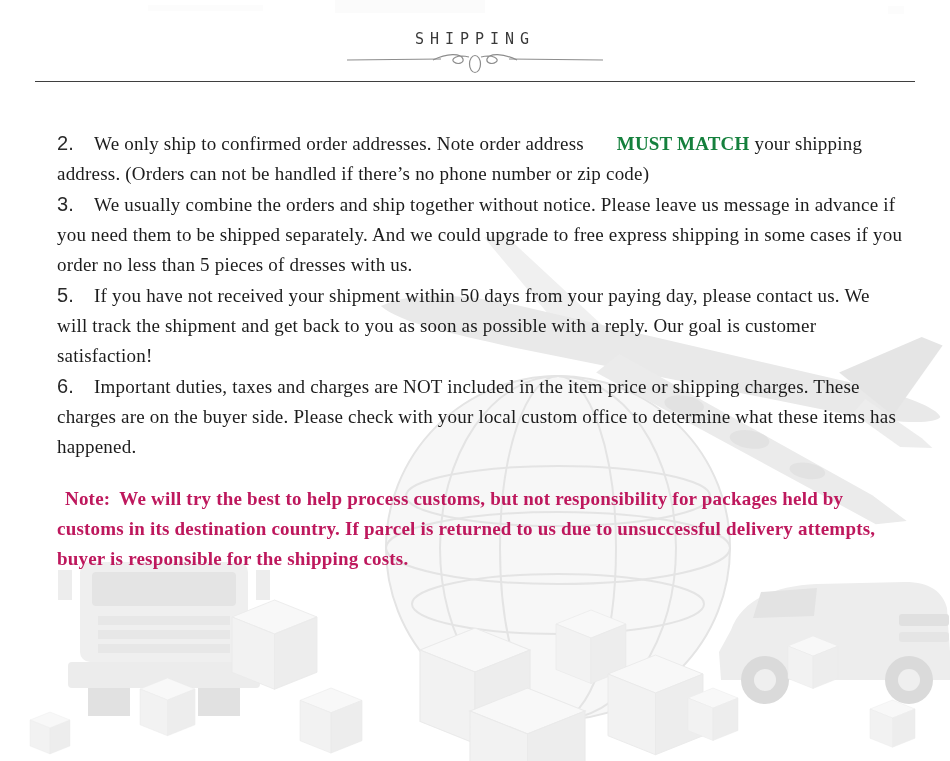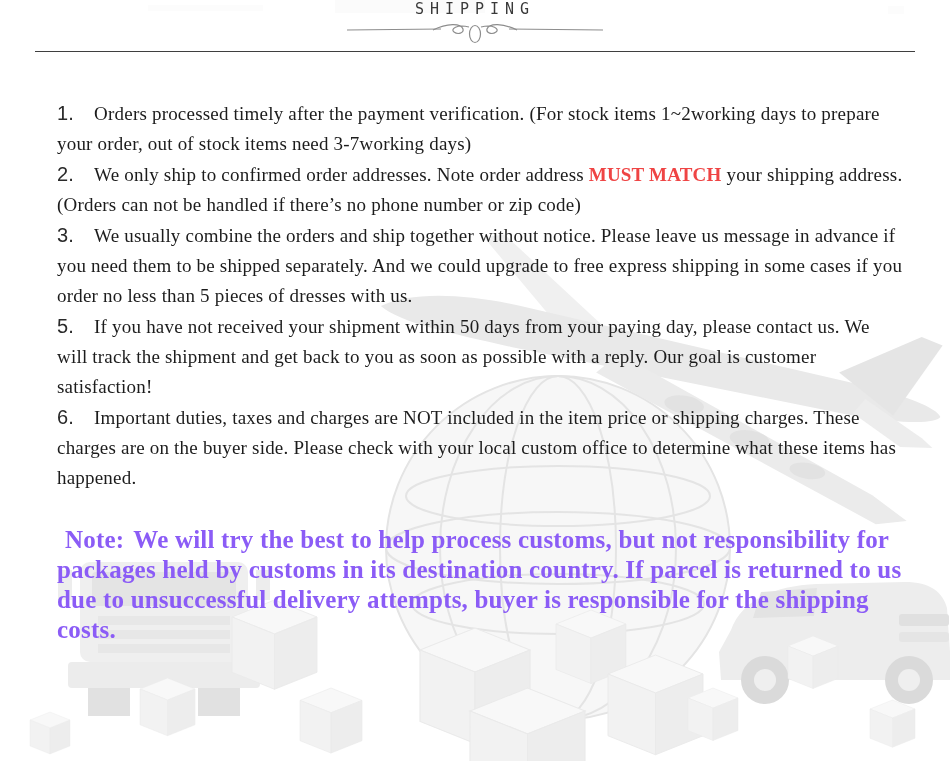--- a/index.html
+++ b/index.html
@@ -10,21 +10,21 @@
     overflow:hidden;
     font-family:"Liberation Serif", serif;
   }
   
   .bg {
     position:absolute; inset:0; z-index:0;
     pointer-events:none;
   }
   
   .content { position:relative; z-index:1; }
-  .header { text-align:center; }
+  .header { padding-top:30px; text-align:center; }
   .title {
     font-family:"DejaVu Sans Mono", monospace;
     font-size:15px;
     letter-spacing:6px;
     color:#3a3a3a;
   }
   .flourish { display:block; margin:1px auto 0; }
   .rule {
     border:none;
     border-top:1px solid #3f3f3f;
@@ -37,26 +37,26 @@
     color:#1c1c1c;
     letter-spacing:0.2px;
   }
   .item { margin:0; }
   .num {
     font-family:"Liberation Sans", sans-serif;
     font-size:20px;
     color:#2a2a2a;
     margin-right:20px;
   }
-  .hl { color:#ef4444; font-weight:bold; }
+  .hl { color:#15803d; font-weight:bold;margin-left:28px; }
   .note {
-    margin:32px 46px 0 57px;
-    font-size:25px;
+    margin:22px 46px 0 57px;
+    font-size:19px;
     line-height:30px;
-    color:#8b5cf6;
+    color:#be185d;
     font-weight:bold;
     text-indent:8px;
     letter-spacing:0.2px;
   }
   .note-label { margin-right:9px; }
 </style>
 </head>
 <body>
 
 <div class="page">
@@ -145,21 +145,20 @@
           <path d="M258,11 L164,10"></path>
           <path d="M88,11 C102,4 116,4 118,10 C119,14 113,16 109,13 C105,10 112,5 124,8"></path>
           <path d="M172,11 C158,4 144,4 142,10 C141,14 147,16 151,13 C155,10 148,5 136,8"></path>
           <ellipse cx="130" cy="15" rx="5.5" ry="8.5"></ellipse>
         </g>
       </svg>
       <hr class="rule">
     </div>
 
     <div class="items">
-      <p class="item"><span class="num">1.</span><span>Orders processed timely after the payment verification. (For stock items 1~2working days to prepare your order, out of stock items need 3-7working days)</span><span class="hl"></span><span></span></p>
       <p class="item"><span class="num">2.</span><span>We only ship to confirmed order addresses. Note order address </span><span class="hl">MUST MATCH</span><span> your shipping address.  (Orders can not be handled if there’s no phone number or zip code)</span></p>
       <p class="item"><span class="num">3.</span><span>We usually combine the orders and ship together without notice. Please leave us message in advance if you need them to be shipped separately. And we could upgrade to free express shipping in some cases if you order no less than 5 pieces of dresses with us.</span><span class="hl"></span><span></span></p>
       <p class="item"><span class="num">5.</span><span>If you have not received your shipment within 50 days from your paying day, please contact us. We will track the shipment and get back to you as soon as possible with a reply. Our goal is customer satisfaction!</span><span class="hl"></span><span></span></p>
       <p class="item"><span class="num">6.</span><span>Important duties, taxes and charges are NOT included in the item price or shipping charges. These charges are on the buyer side. Please check with your local custom office to determine what these items has happened.</span><span class="hl"></span><span></span></p>
     </div>
 
     <p class="note">
       <span class="note-label">Note:</span><span>We will try the best to help process customs, but not responsibility for packages held by customs in its destination country. If parcel is returned to us due to unsuccessful delivery attempts, buyer is responsible for the shipping costs.</span>
     </p>
 

